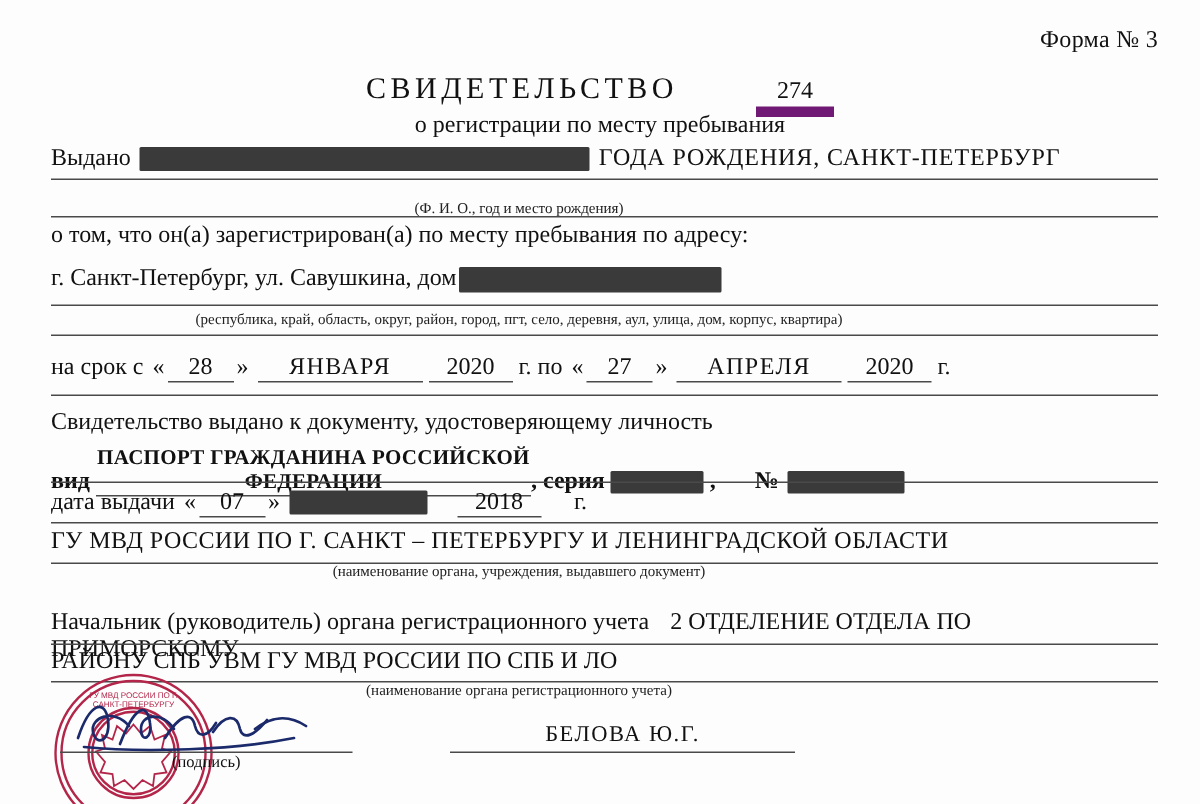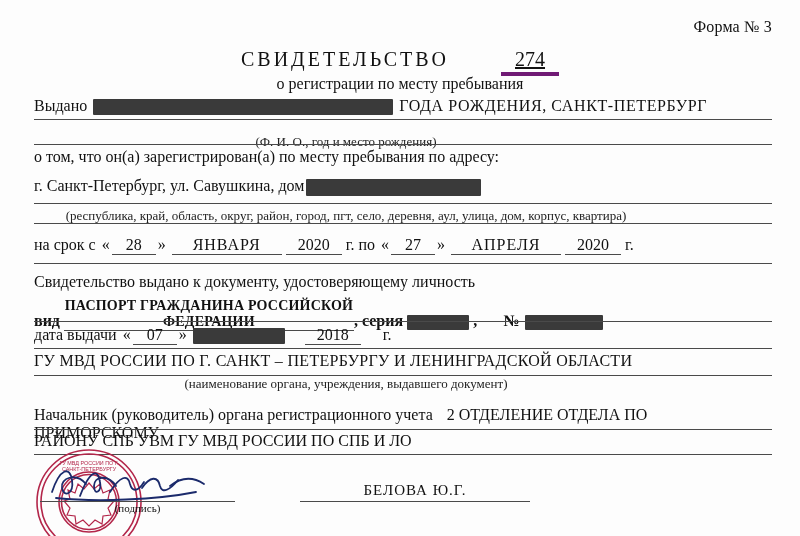--- a/index.html
+++ b/index.html
@@ -35,25 +35,24 @@
     text-align: center;
   }
   .title .main {
     font-size: 20px;
     letter-spacing: 3px;
     display: inline-block;
   }
   .title .num {
     display: inline-block;
     margin-left: 52px;
-    font-size: 20px;
-    border-bottom: 4px solid #701a75;
+    font-size: 16px;
+    border-bottom: 7px solid #701a75;
     padding: 0 14px 1px 14px;
     vertical-align: baseline;
-    text-decoration: underline;
   }
   .subtitle {
     position: absolute;
     top: 75px;
     left: 0;
     width: 800px;
     text-align: center;
     font-size: 16px;
   }
   .row {
@@ -66,21 +65,21 @@
   .rule {
     border-bottom: 1px solid #4a4a4a;
     height: 1px;
     position: absolute;
   }
   .caption {
     position: absolute;
     width: 692px;
     left: 0;
     text-align: center;
-    font-size: 13px;
+    font-size: 10px;
     color: #222;
   }
   .redact {
     background: #3a3a3a;
     display: inline-block;
     height: 15px;
     vertical-align: middle;
     border-radius: 1px;
   }
   .smallcaps { letter-spacing: 0.6px; }
@@ -232,20 +231,21 @@
   <div class="caption" id="cap-organ">(наименование органа, учреждения, выдавшего документ)</div>
 
   <div class="row" id="r-nach">
     <span>Начальник (руководитель) органа регистрационного учета</span>
     <span style="margin-left:10px">2 ОТДЕЛЕНИЕ ОТДЕЛА  ПО ПРИМОРСКОМУ</span>
   </div>
   <div class="rule" id="rule-nach"></div>
 
   <div class="row" id="r-nach2">РАЙОНУ СПБ УВМ  ГУ  МВД  РОССИИ  ПО СПБ  И  ЛО</div>
   <div class="rule" id="rule-nach2"></div>
+  <div class="caption" id="cap-nach">(наименование органа регистрационного учета)</div>
 
   <div class="stamp">
     <svg width="130" height="110" viewBox="0 0 130 110" xmlns="http://www.w3.org/2000/svg">
       <g fill="none" stroke="#b3264a" stroke-width="1.6">
         <circle cx="65" cy="55" r="52"></circle>
         <circle cx="65" cy="55" r="48"></circle>
         <circle cx="65" cy="55" r="30"></circle>
         <circle cx="65" cy="55" r="27.5"></circle>
       </g>
       <path d="M65 36 l5 6 6 -5 3 9 7 -3 -2 9 6 2 -6 7 3 7 -8 1 -1 8 -7 -4 -6 6 -6 -6 -7 4 -1 -8 -8 -1 3 -7 -6 -7 6 -2 -2 -9 7 3 3 -9 6 5z" fill="none" stroke="#b3264a" stroke-width="1.2"></path>

